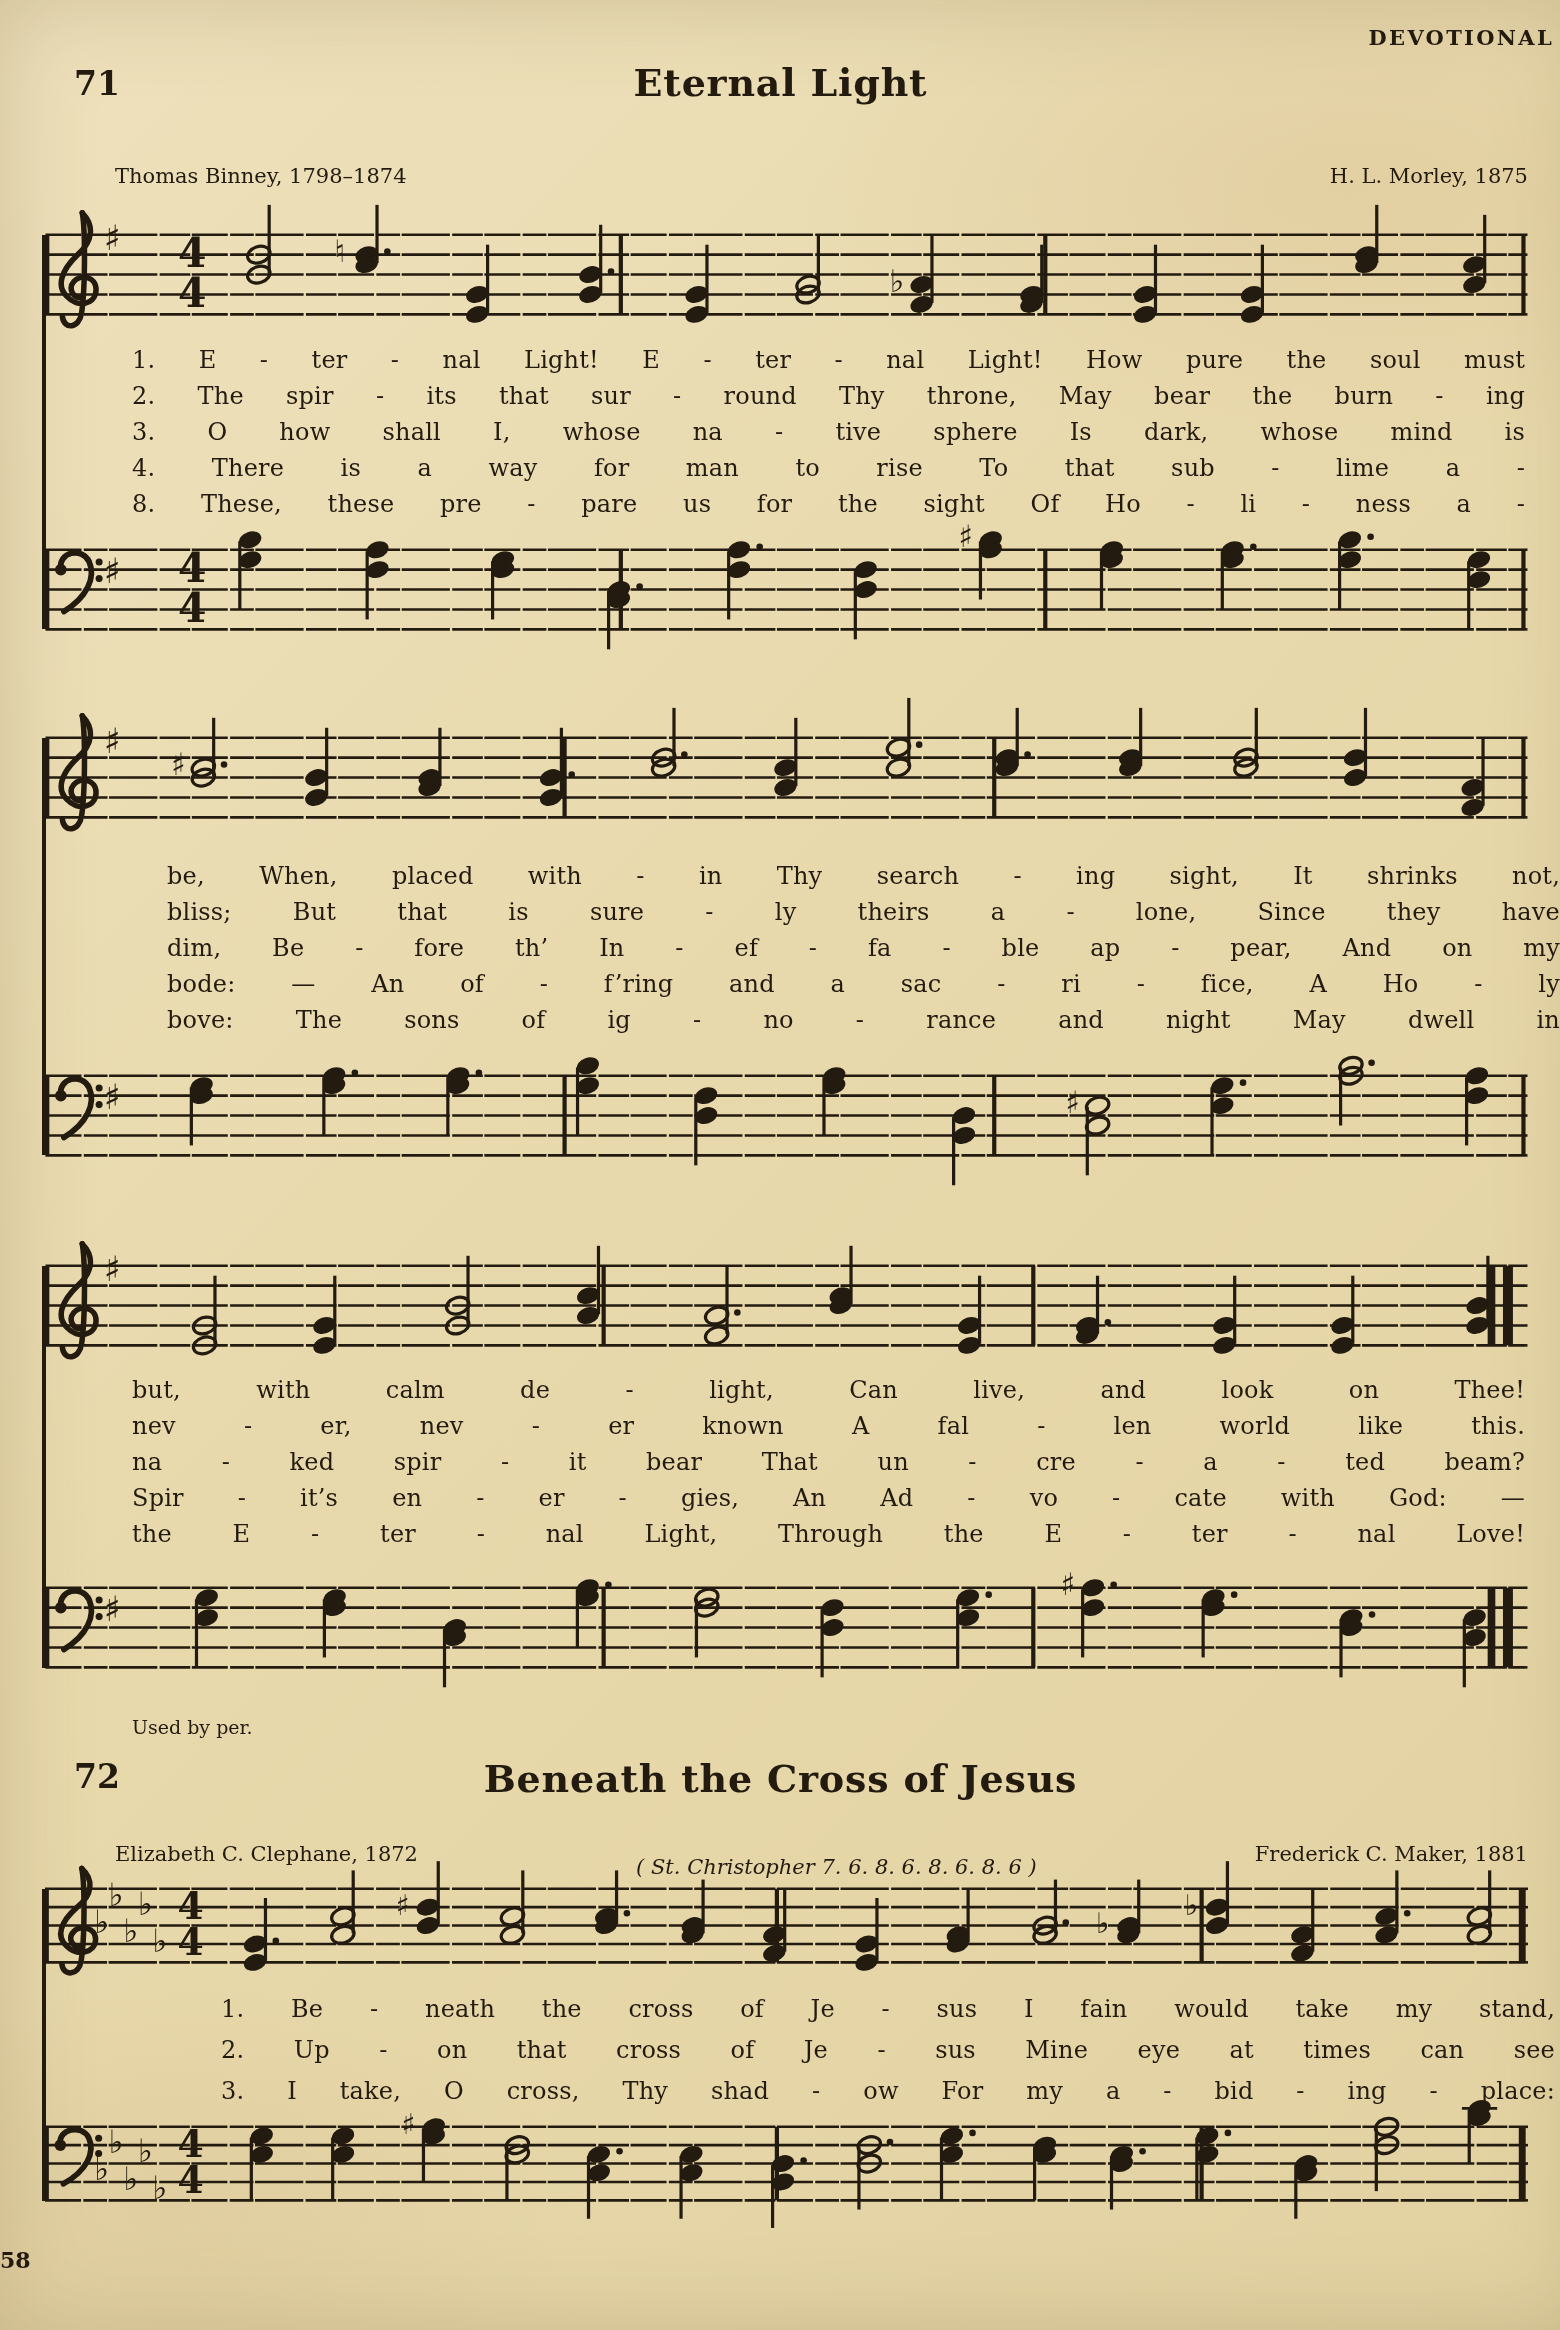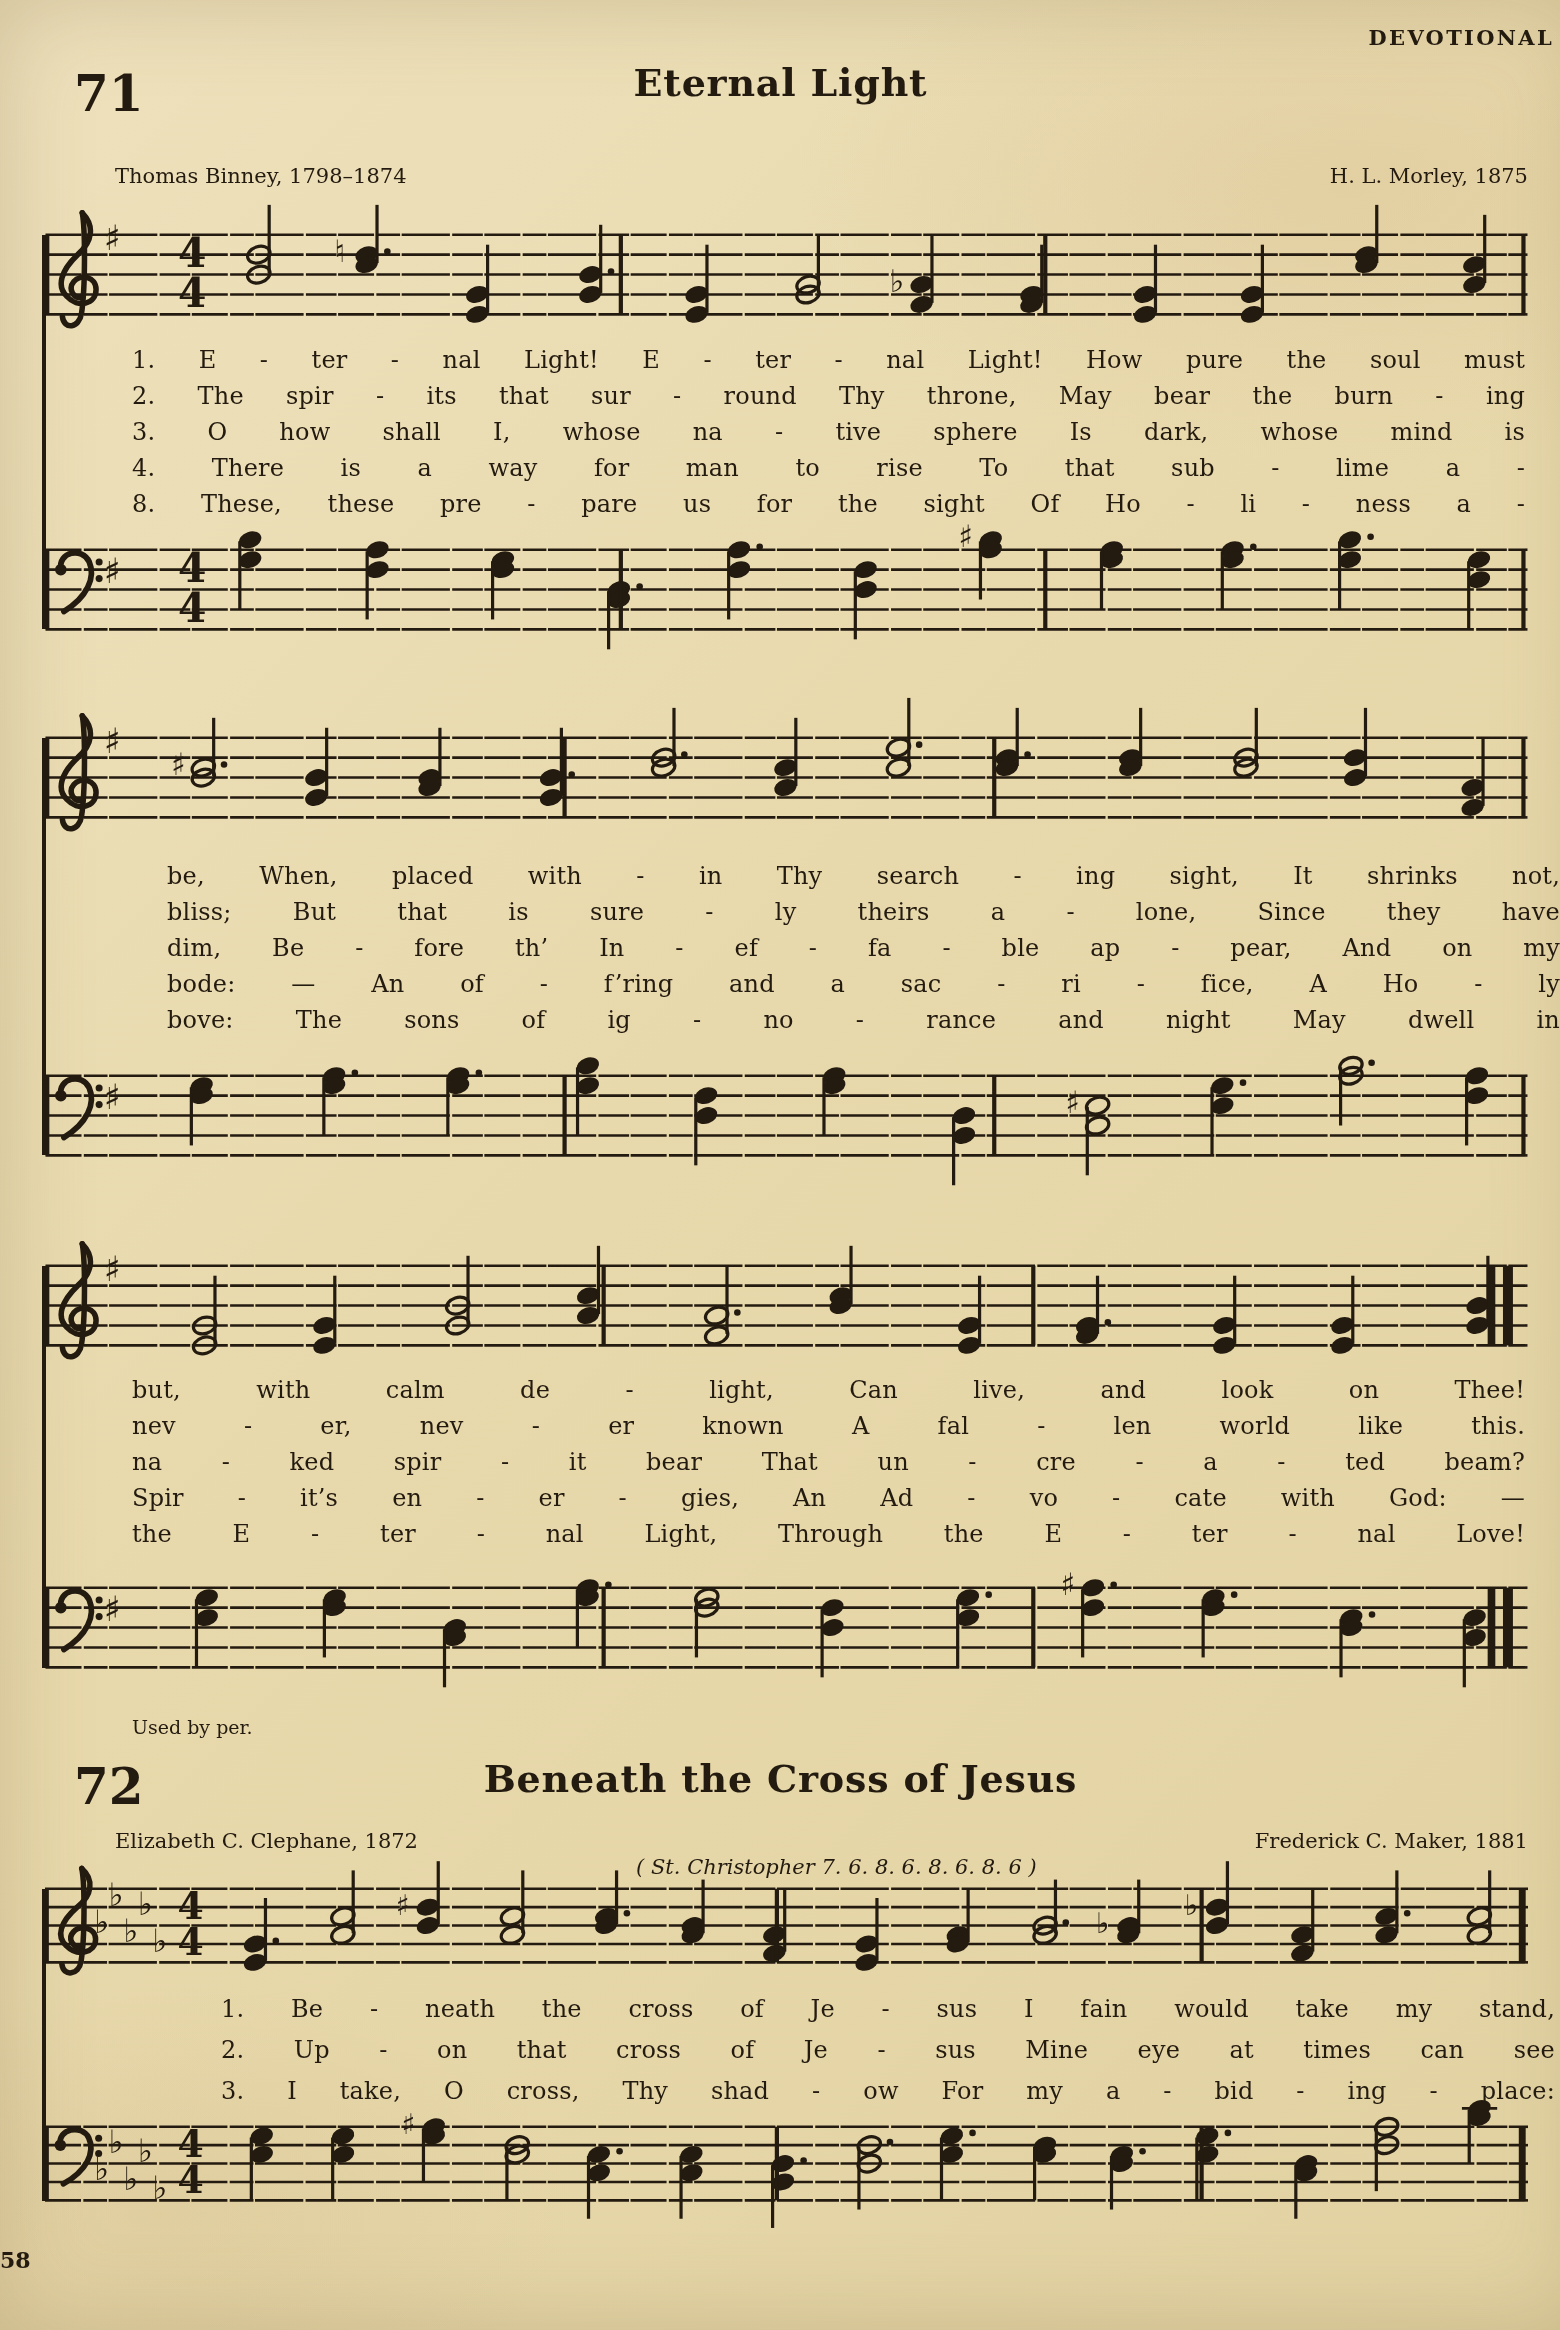--- a/index.html
+++ b/index.html
@@ -15,30 +15,30 @@
     font-family:"DejaVu Serif","Liberation Serif",serif;
     color:#241b10;
     overflow:hidden;
     padding-left:25px;
   }
   .abs{position:absolute;}
   .running-head{
     top:24.6px;right:32px;
     font-size:21px;font-weight:bold;letter-spacing:2.3px;
   }
-  .hymn-number{font-size:50px;font-weight:bold;}
+  .hymn-number{font-size:33px;font-weight:bold;}
   .n71{left:74px;top:64px;}
   .n72{left:74px;top:1757px;}
   .hymn-title{
     left:0;width:1561px;text-align:center;
     font-size:38px;font-weight:bold;letter-spacing:0.8px;
   }
   .t71{top:60px;}
   .t72{top:1756px;}
-  .attr-row{left:115px;width:1413px;display:flex;justify-content:space-between;align-items:flex-start;}
+  .attr-row{left:115px;width:1413px;display:flex;justify-content:space-between;align-items:center;}
   .r71{top:164px;}
   .r72{top:1829px;}
   .attr{font-size:21px;}
   .tune-name{font-style:italic;font-size:21px;margin-top:26px;}
   .lyrics{
     text-align:justify;
     font-size:24px;
     line-height:36px;
     letter-spacing:0.2px;
   }

